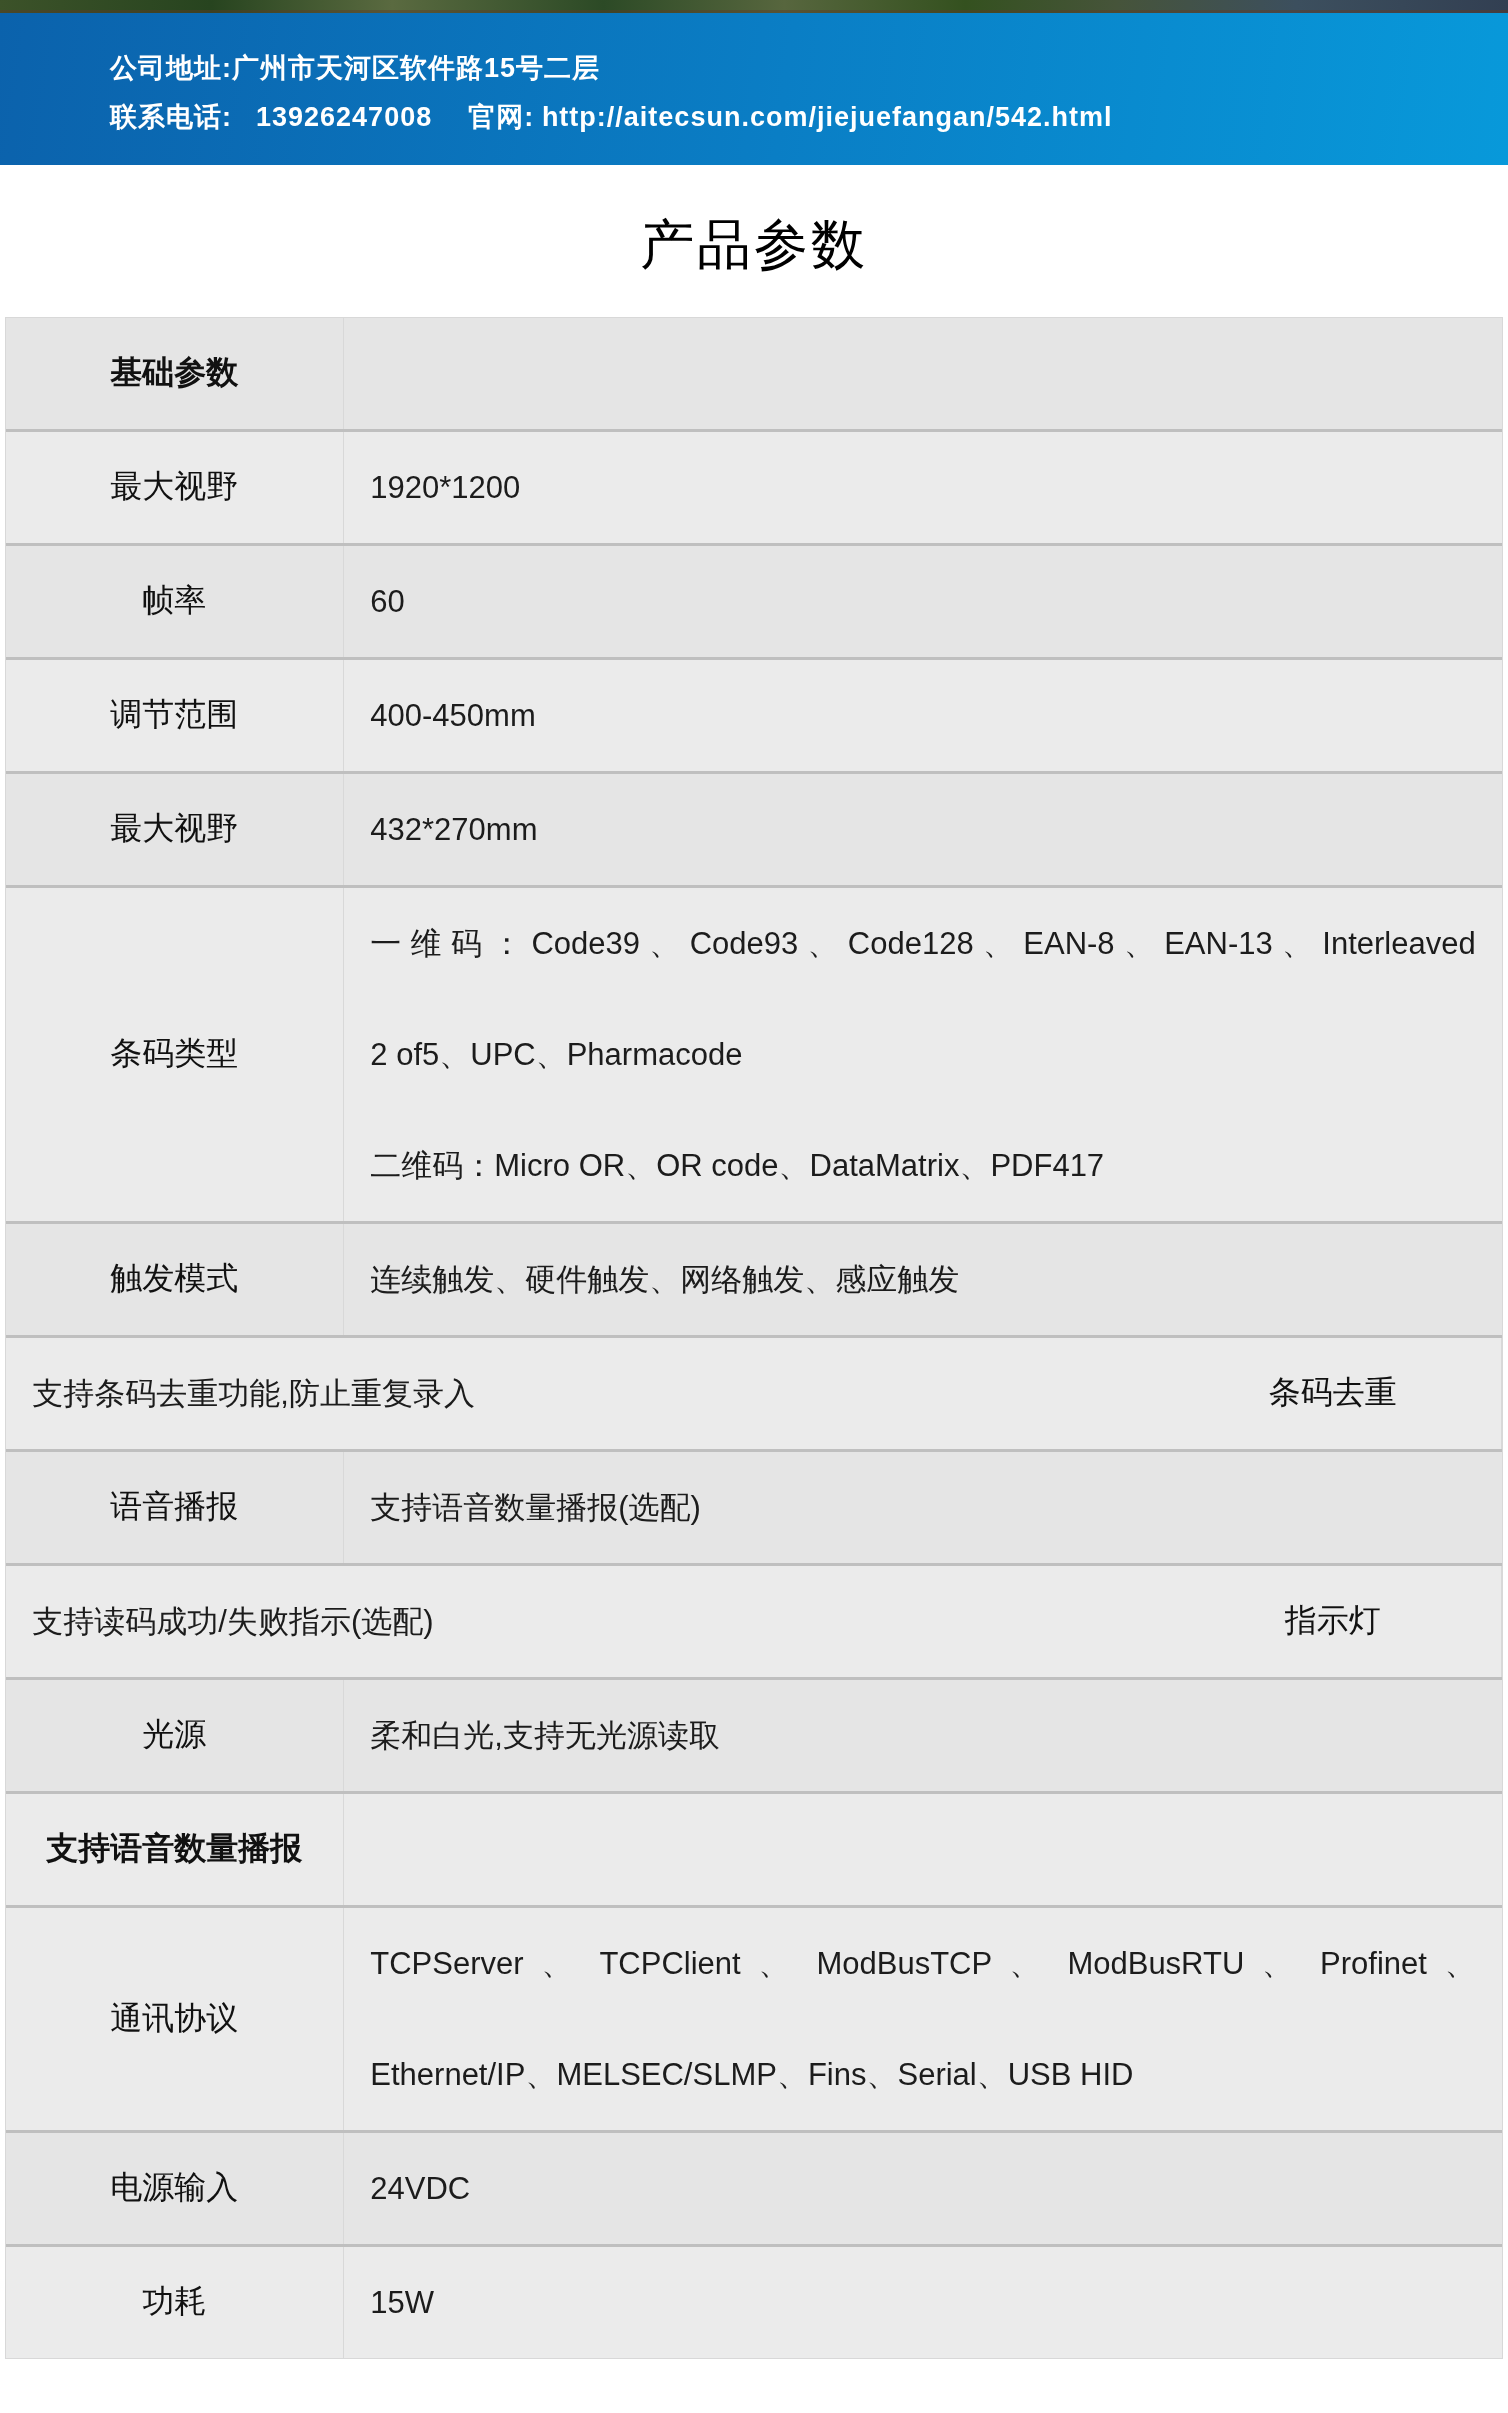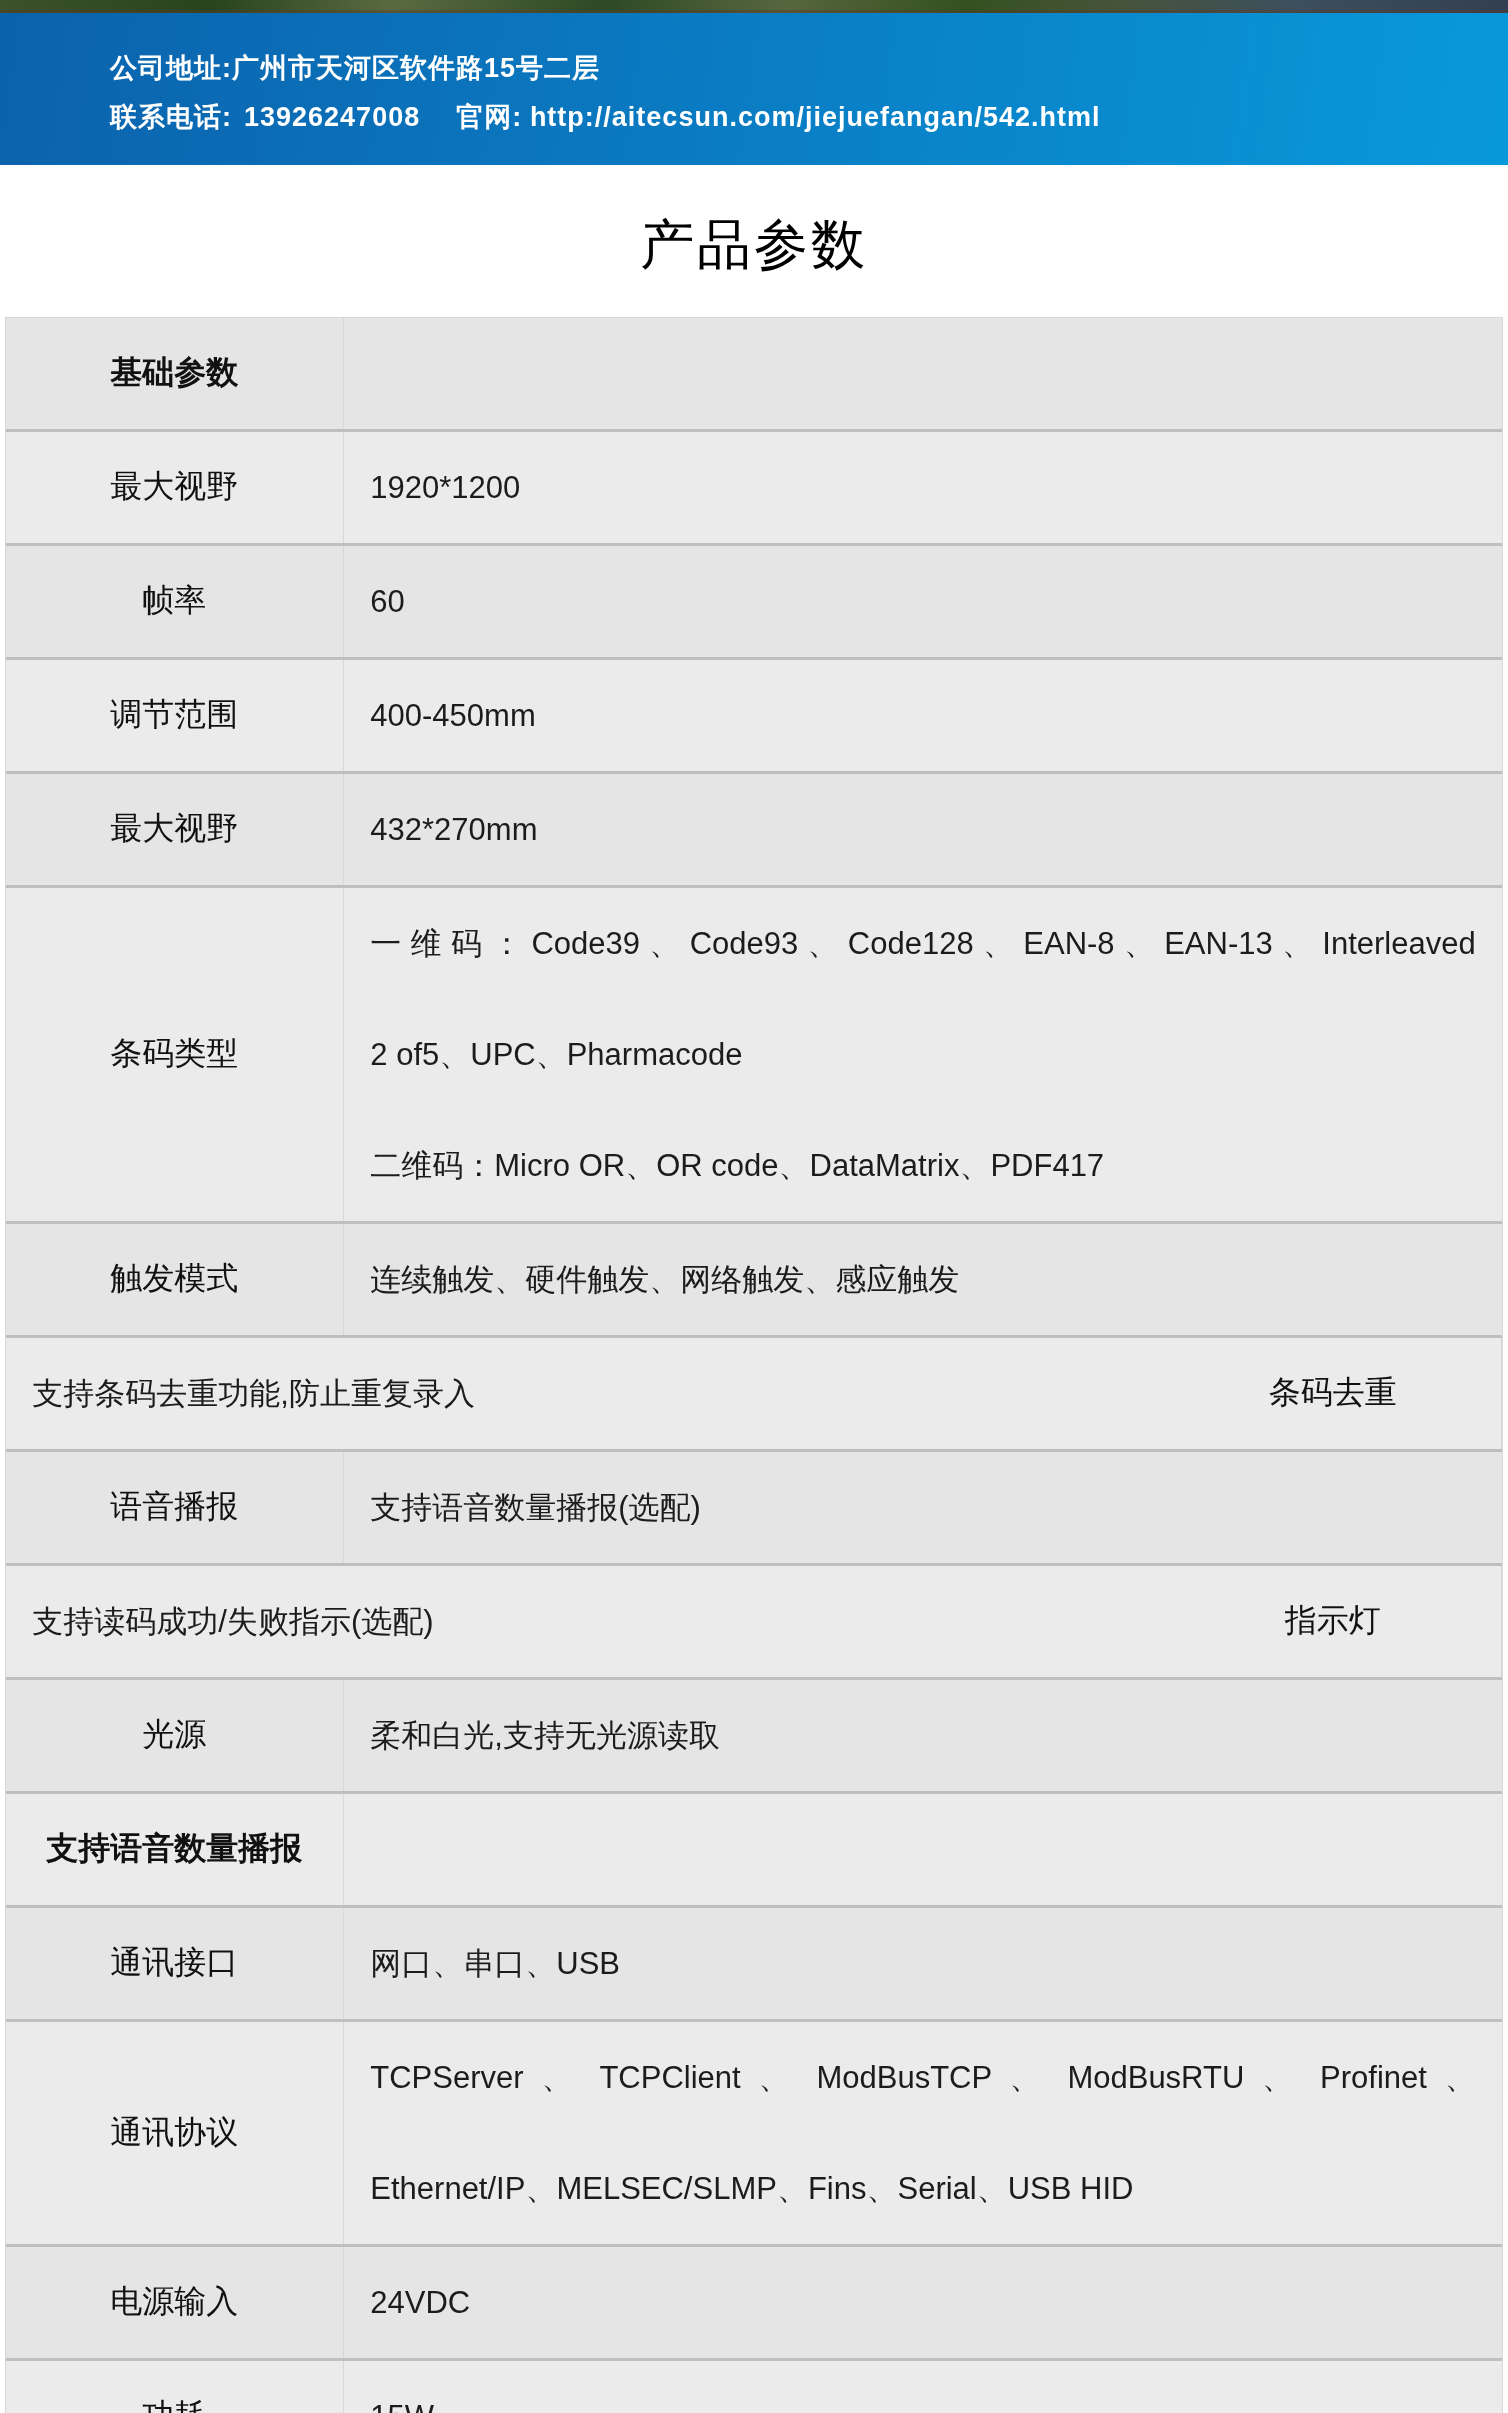--- a/index.html
+++ b/index.html
@@ -21,21 +21,21 @@
   .banner {
     box-sizing: border-box;
     height: 152px;
     padding: 42px 19.3px 0 110px;
     background: linear-gradient(98deg, #0b62ac 0%, #0a7ec5 52%, #0899da 100%);
     color: #ffffff;
     font-weight: bold;
   }
   .banner .bline { font-size: 27px; line-height: 1; letter-spacing: 1px; white-space: nowrap; }
   .banner .bline1 { margin-bottom: 22px; }
-  .banner .phone  { margin-left: 12px; }
+  .banner .phone  { margin-left: 24px; }
   .banner .site-label { margin-left: 36px; }
   .banner .site   { margin-left: 7.7px; }
 
   .page-title {
     margin: 44px 0 35px 0;
     text-align: center;
     font-size: 54px;
     font-weight: 400;
     color: #000000;
     letter-spacing: 2.9px;
@@ -154,26 +154,20 @@
         <div class="cell value">
           <div class="line">柔和白光,支持无光源读取</div>
         </div>
       </div>
       <div class="row gray section">
         <div class="cell label">支持语音数量播报</div>
         <div class="cell value">
           <div class="line"></div>
         </div>
       </div>
-      <div class="row">
-        <div class="cell label">通讯接口</div>
-        <div class="cell value">
-          <div class="line">网口、串口、USB</div>
-        </div>
-      </div>
       <div class="row gray">
         <div class="cell label">通讯协议</div>
         <div class="cell value">
           <div class="line justify">TCPServer 、 TCPClient 、 ModBusTCP 、 ModBusRTU 、 Profinet 、</div>
           <div class="line">Ethernet/IP、MELSEC/SLMP、Fins、Serial、USB HID</div>
         </div>
       </div>
       <div class="row">
         <div class="cell label">电源输入</div>
         <div class="cell value">

